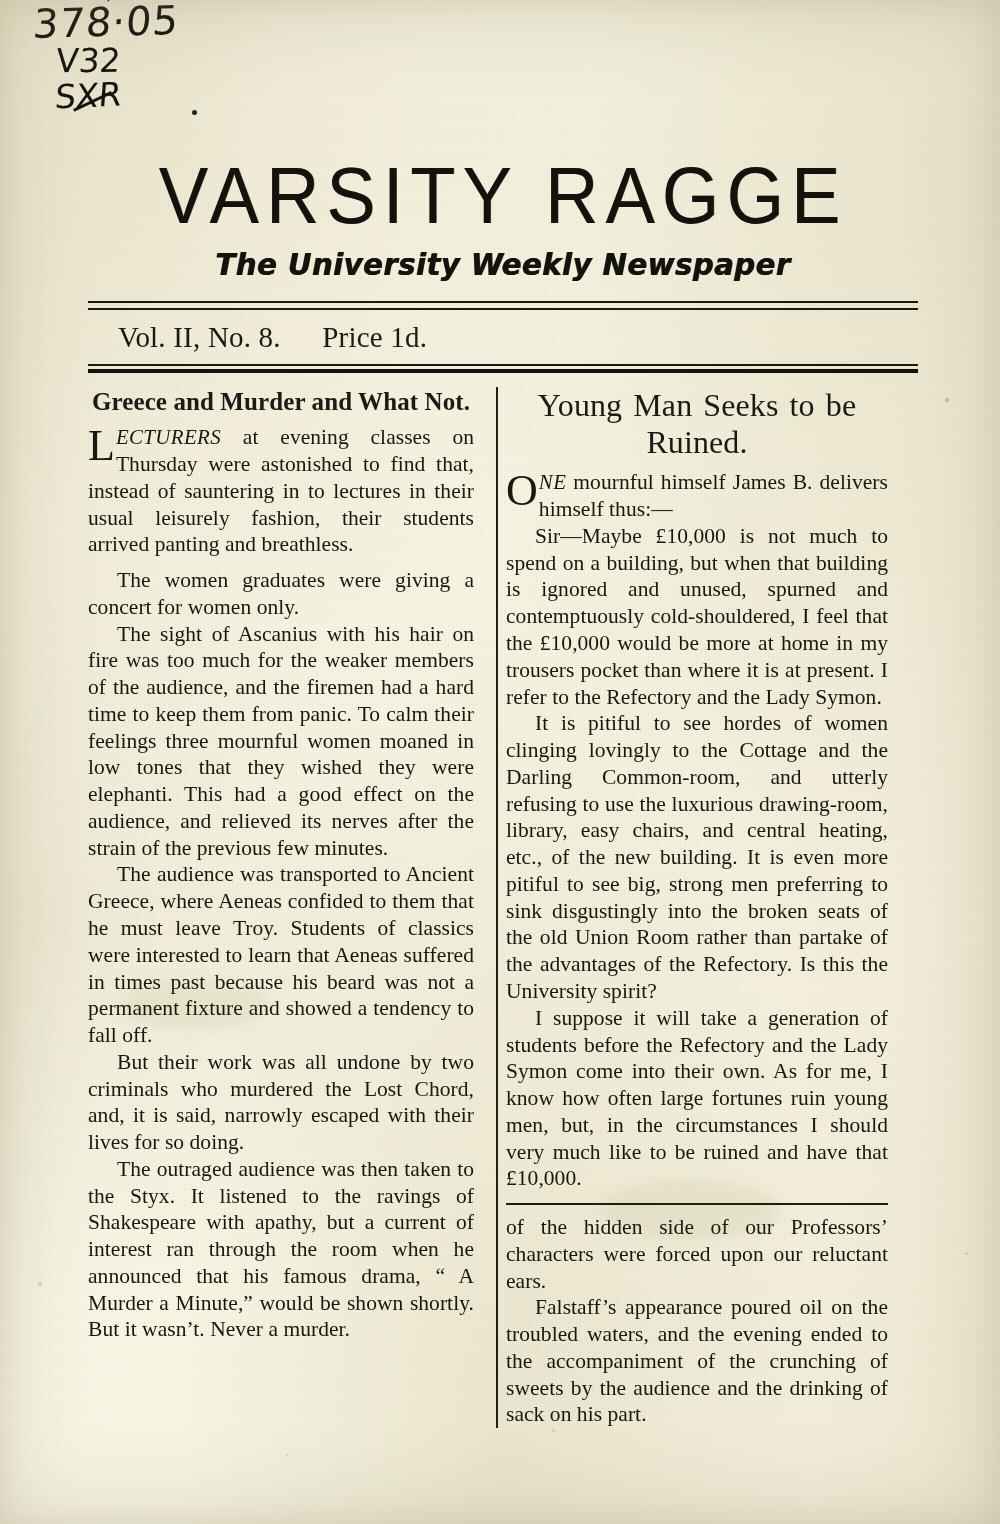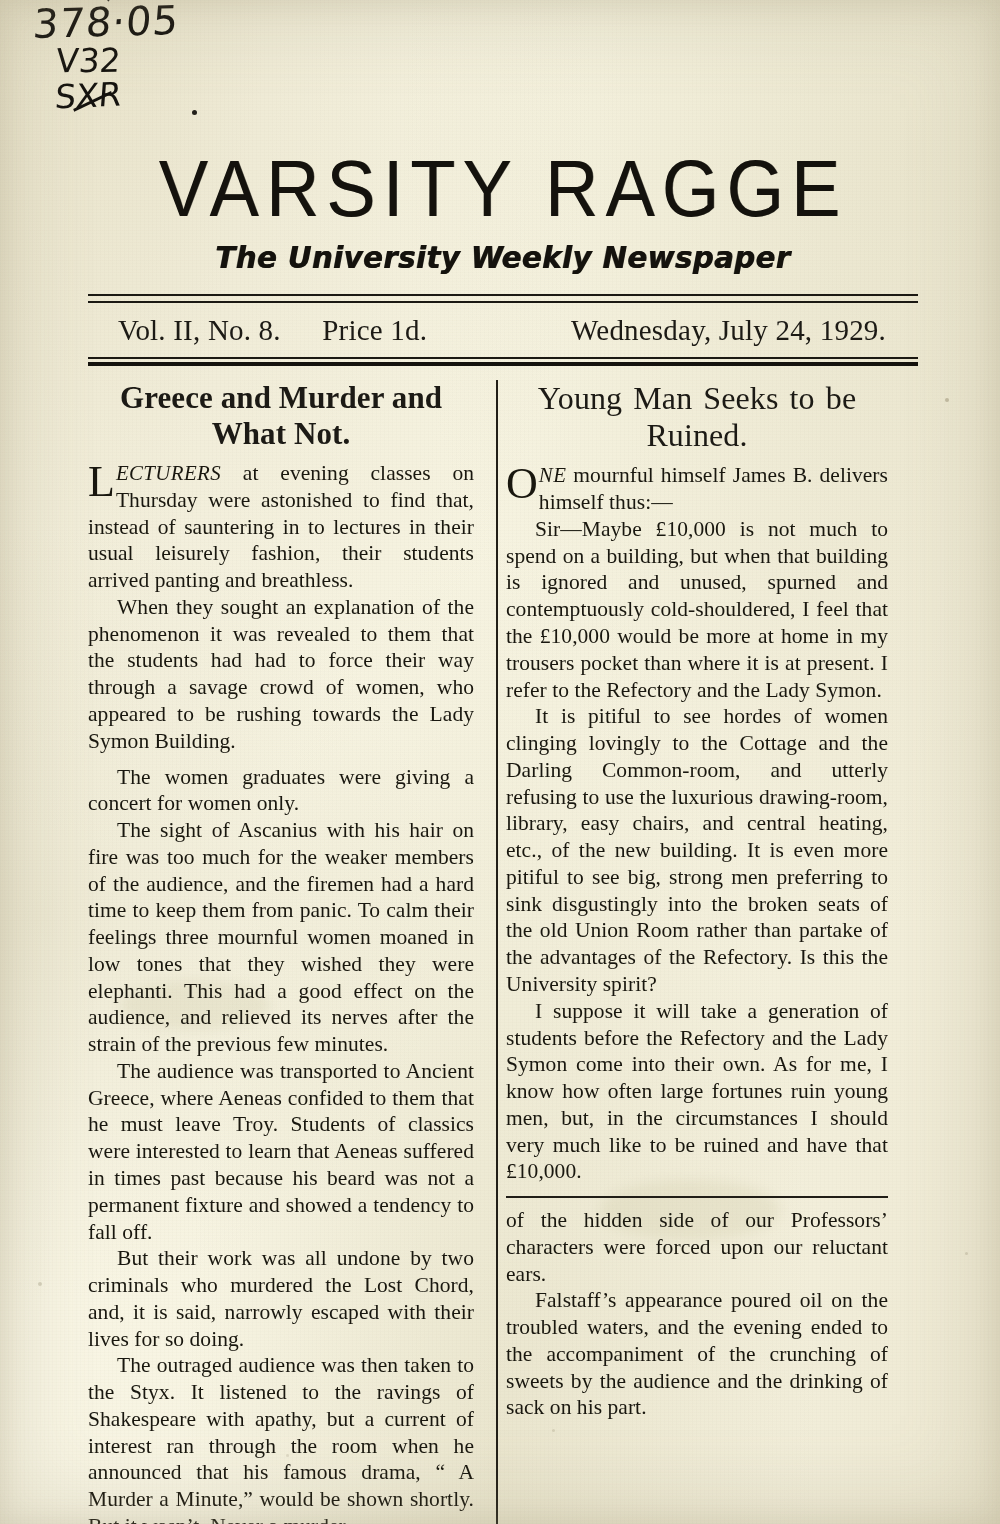--- a/index.html
+++ b/index.html
@@ -104,21 +104,21 @@
     width: 5px;
     height: 5px;
     border-radius: 50%;
     background: #22201a;
   }
 
   
   .page {
     position: absolute;
     left: 88px;
-    top: 9px;
+    top: 16px;
     width: 830px;
     height: 1144px;
   }
 
   
   .masthead-title {
     text-align: center;
     font-family: "Liberation Sans", sans-serif;
     font-size: 74px;
     letter-spacing: 7px;
@@ -186,21 +186,21 @@
     position: absolute;
     left: 408px;
     top: 4px;
     bottom: 0;
     width: 2px;
     background: #221f18;
   }
 
   .headline {
     text-align: center;
-    font-size: 31px;
+    font-size: 25px;
     line-height: 1.16;
     margin: 4px 0 8px 0;
     letter-spacing: 0.1px;
   }
   .headline-bold {
     font-weight: 700;
   }
   .headline-light {
     font-weight: 400;
     font-size: 32px;
@@ -284,40 +284,38 @@
     <div class="rule-thin"></div>
     <div class="rule-gap-sm"></div>
     <div class="rule-thin"></div>
   </div>
 
   <div class="issue-line">
     <div class="issue-left">
       <span>Vol. II, No. 8.</span>
       <span class="price">Price 1d.</span>
     </div>
-    <div class="issue-right">Wednesday, July 24, 1929.</div>
   </div>
 
   <div>
     <div class="rule-thin"></div>
     <div class="rule-gap-xs"></div>
     <div class="rule-thick"></div>
   </div>
 
   <div class="articles">
     <div class="col-divider"></div>
 
     <div class="col col-left">
       <h2 class="headline headline-bold">Greece and Murder and What Not.</h2>
 
       <p class="body lead">
         <span class="dropcap">L</span><span class="smallcaps">ECTURERS</span><span class="lead-indent2"> at evening classes on Thursday were astonished to find that, instead of sauntering in to lectures in their usual leisurely fashion, their students arrived panting and breathless.</span>
       </p>
 
-      <p class="body">When they sought an explanation of the phenomenon it was revealed to them that the students had had to force their way through a savage crowd of women, who appeared to be rushing towards the Lady Symon Building.</p>
       <div class="spacer-para"></div>
       <p class="body">The women graduates were giving a concert for women only.</p>
       <p class="body">The sight of Ascanius with his hair on fire was too much for the weaker members of the audience, and the firemen had a hard time to keep them from panic.   To calm their feelings three mournful women moaned in low tones that they wished they were elephanti. This had a good effect on the audience, and relieved its nerves after the strain of the previous few minutes.</p>
       <p class="body">The audience was transported to Ancient Greece, where Aeneas confided to them that he must leave Troy. Students of classics were interested to learn that Aeneas suffered in times past because his beard was not a permanent fixture and showed a tendency to fall off.</p>
       <p class="body">But their work was all undone by two criminals who murdered the Lost Chord, and, it is said, narrowly escaped with their lives for so doing.</p>
       <p class="body">The outraged audience was then taken to the Styx.   It listened to the ravings of Shakespeare with apathy, but a current of interest ran through the room when he announced that his famous drama, “ A Murder a Minute,” would be shown shortly.   But it wasn’t. Never a murder.</p>
 
     </div>
 
     <div class="col col-right">

